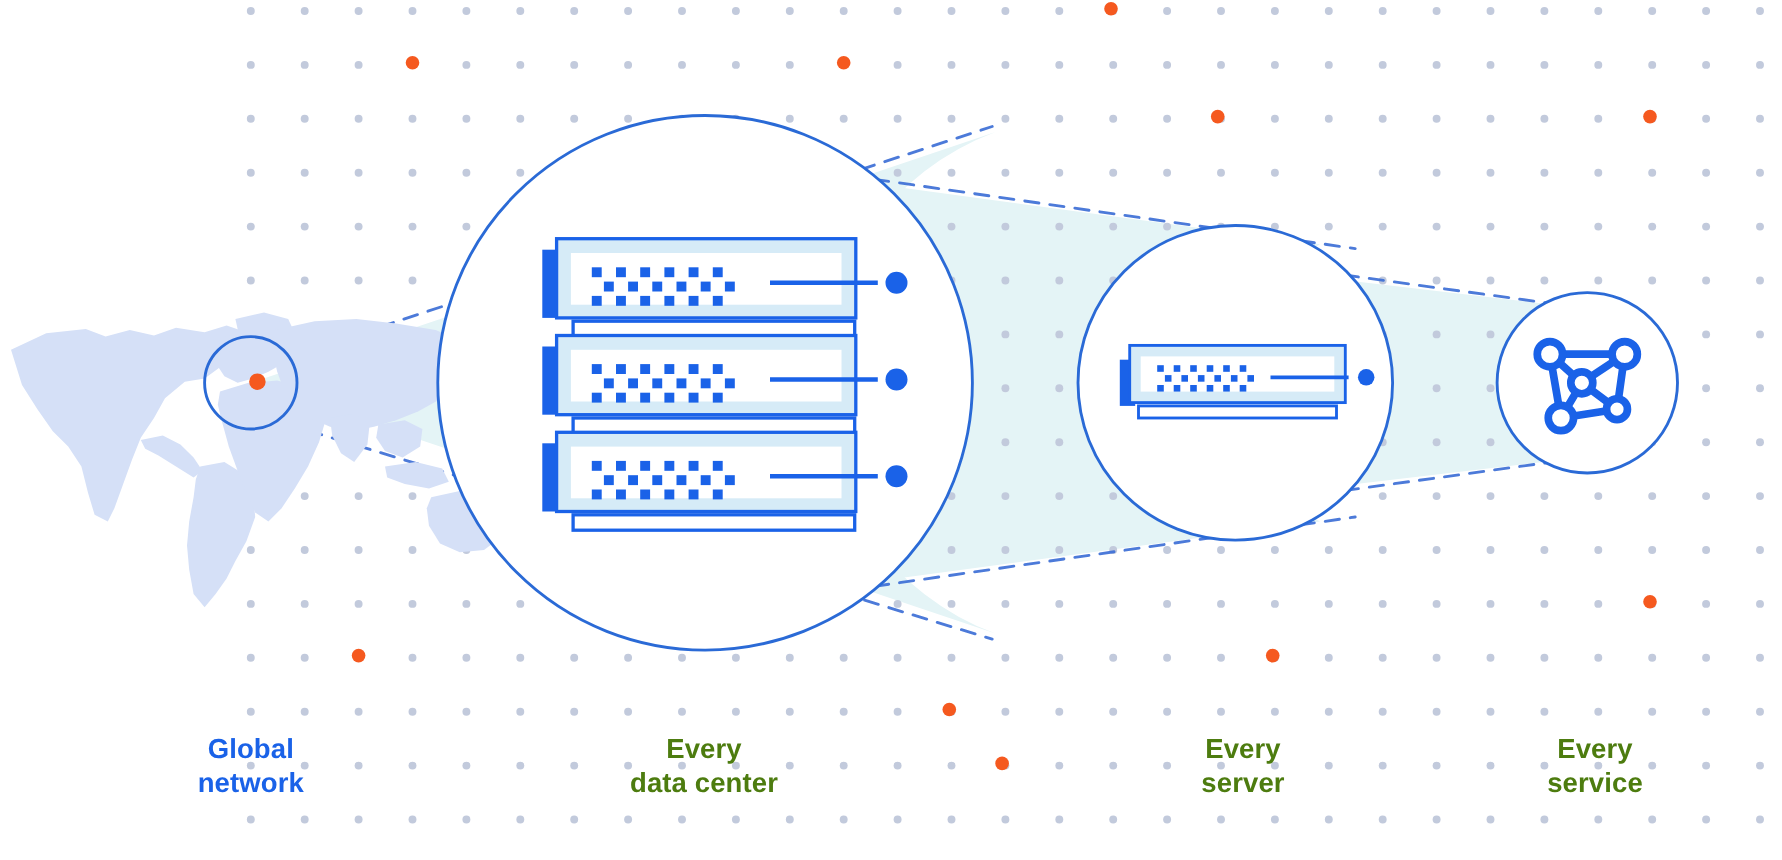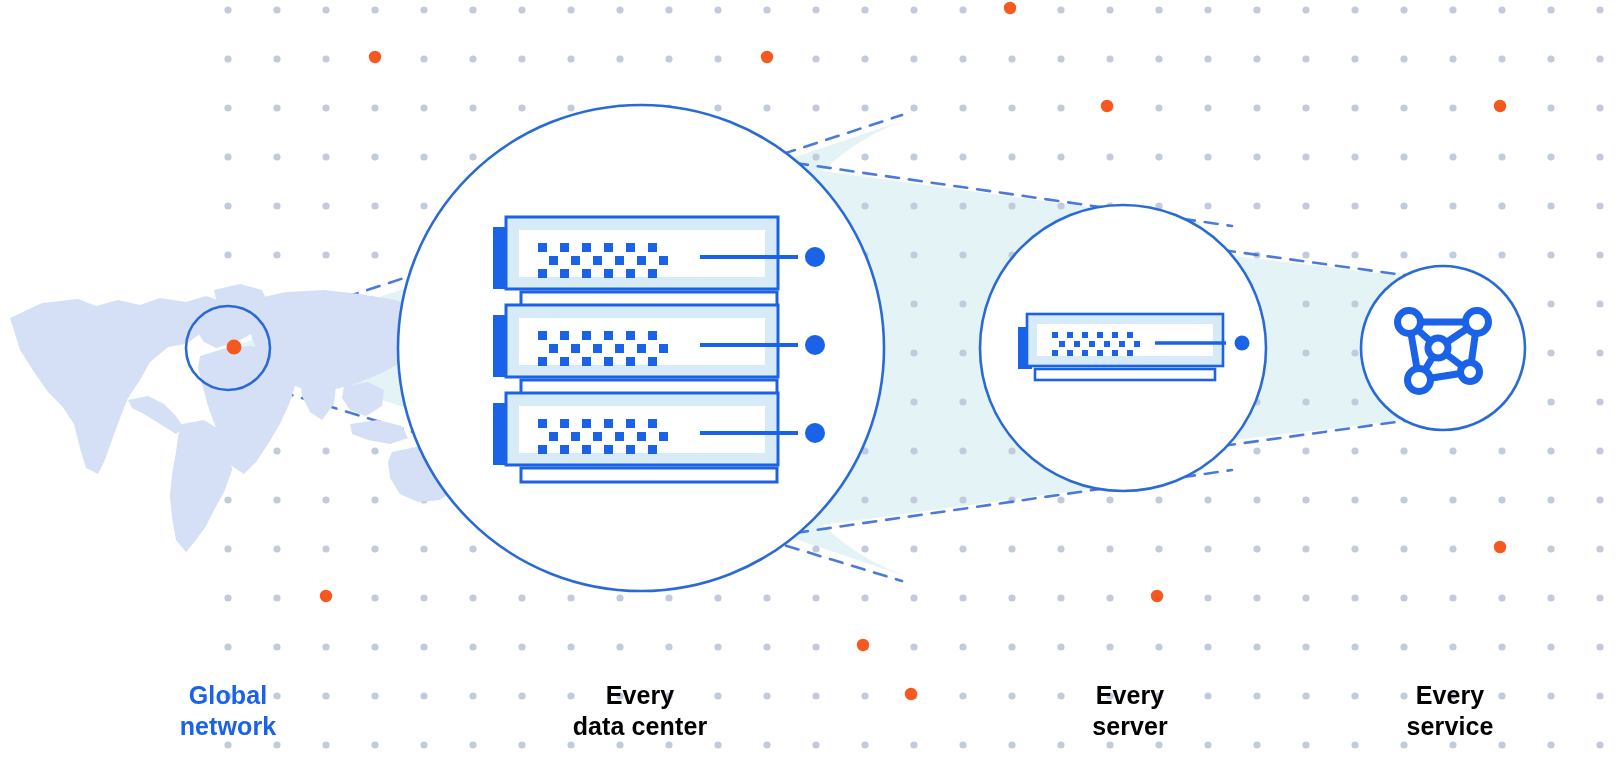--- a/index.html
+++ b/index.html
@@ -27,23 +27,22 @@
   }
   .label {
     position: absolute;
     text-align: center;
     font-family: "Liberation Sans", sans-serif;
     font-size: 25px;
     line-height: 31px;
     font-weight: 700;
     letter-spacing: 0.1px;
     white-space: pre-line;
-    margin-top: 14px;
   }
-  .label.dark { color: #000000; }
+  .label.dark { color: #4d7c0f; }
   .label.accent { color: #1a62e8; }
   #label-global   { left: 128px;  top: 666px; width: 200px; }
   #label-dc       { left: 540px;  top: 666px; width: 200px; }
   #label-server   { left: 1030px; top: 666px; width: 200px; }
   #label-service  { left: 1350px; top: 666px; width: 200px; }
 </style>
 </head>
 <body>
 
 <div id="stage">

